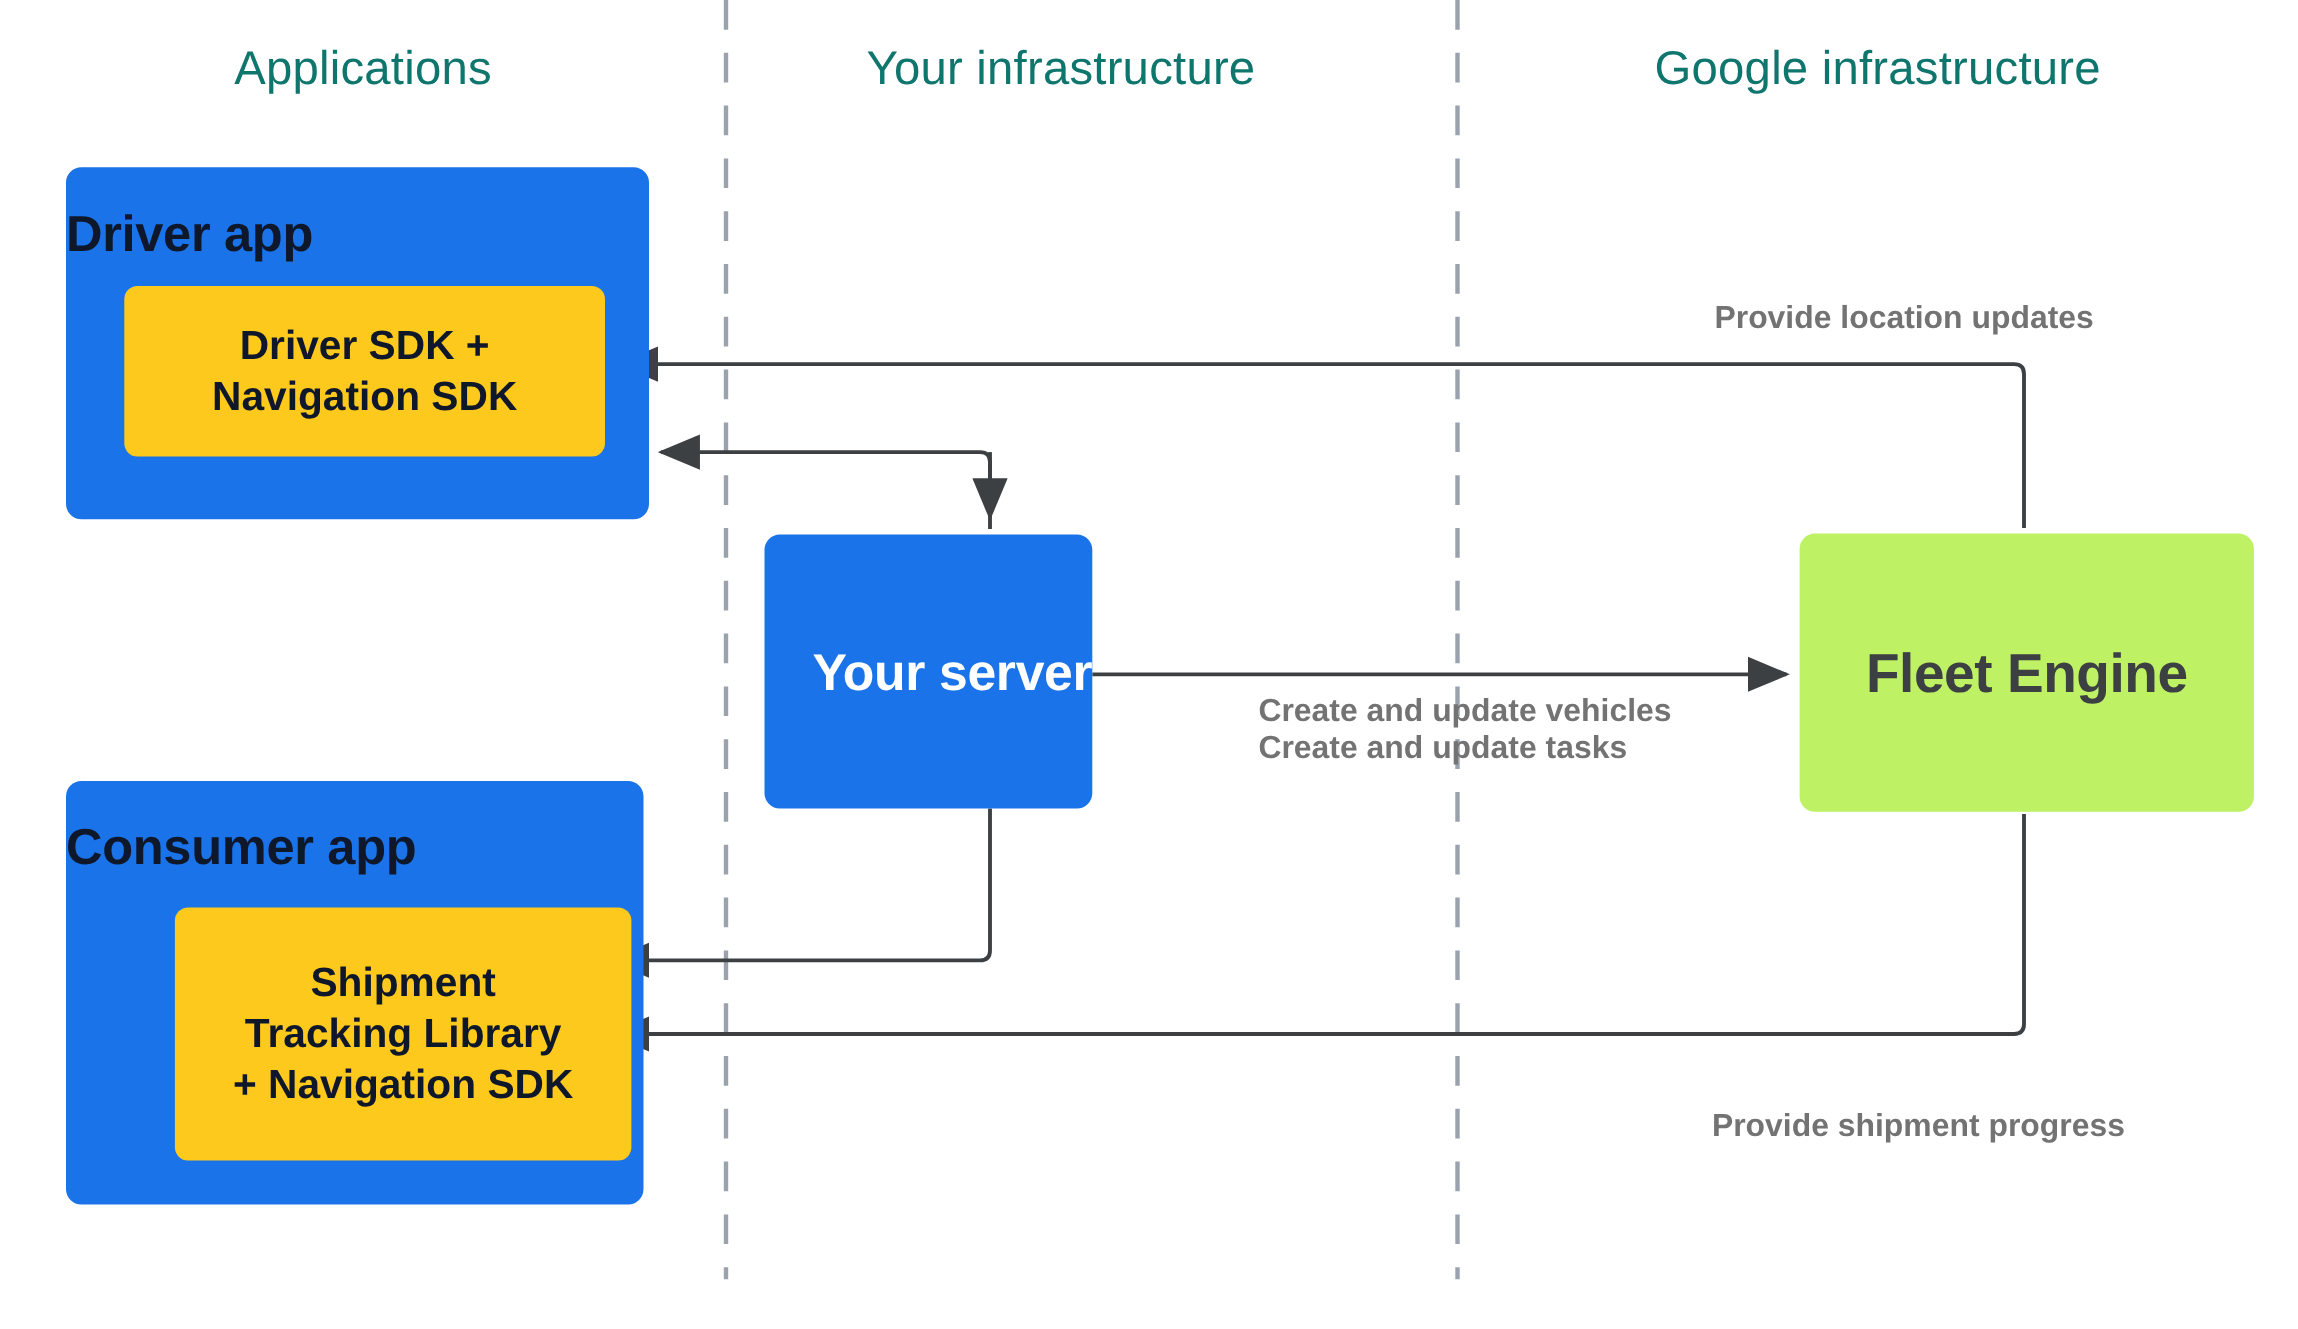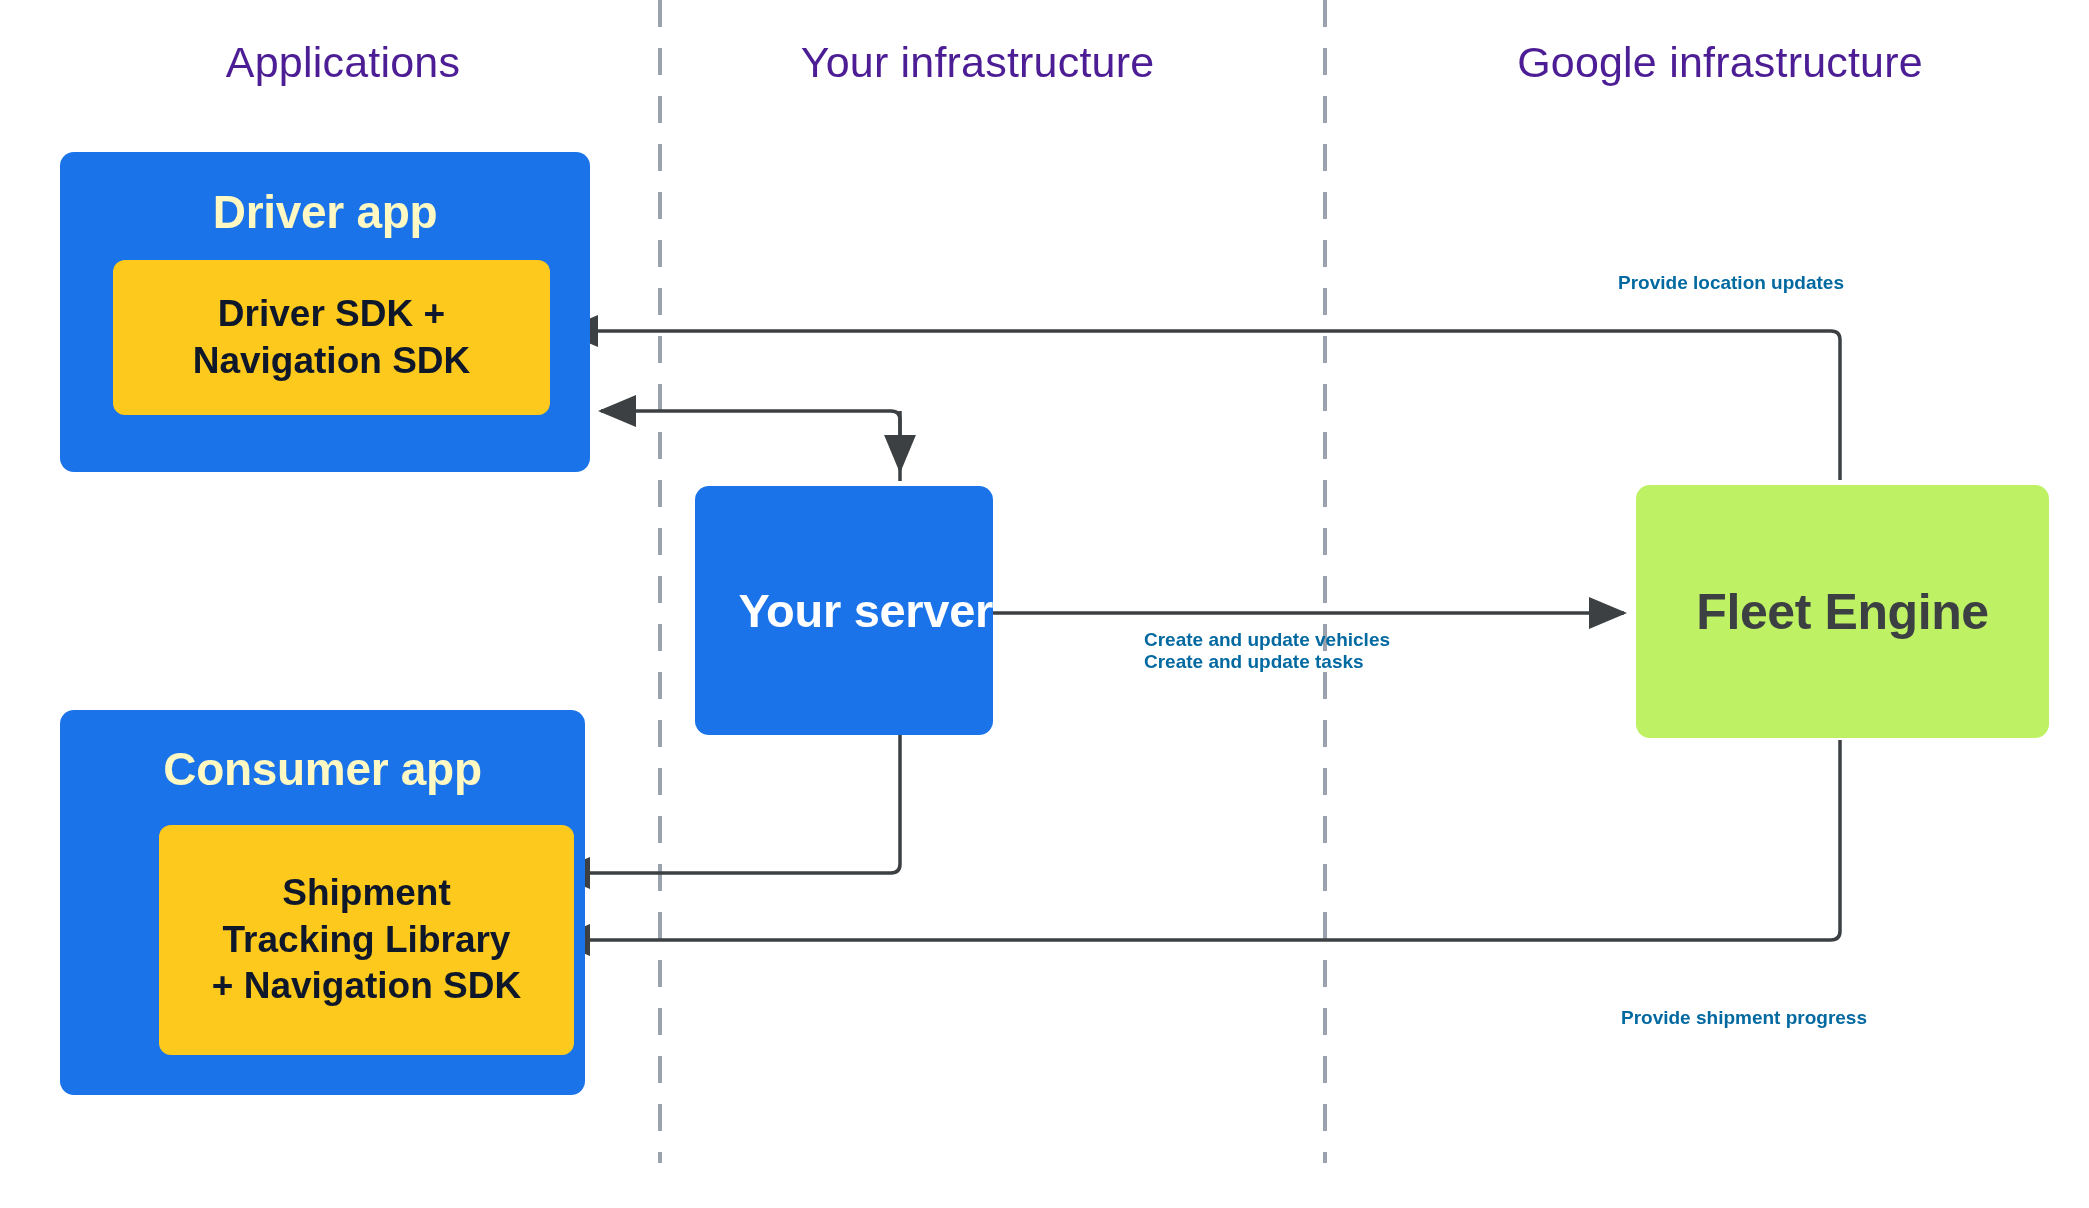--- a/index.html
+++ b/index.html
@@ -23,40 +23,38 @@
     top: 0;
     width: 2089px;
     height: 1208px;
     pointer-events: none;
   }
 
   .col-header {
     position: absolute;
     font-size: 43px;
     font-weight: 400;
-    color: #4c1d95;
+    color: #0f766e;
     letter-spacing: 0.2px;
     text-align: center;
     white-space: nowrap;
     font-family: "Liberation Sans", sans-serif;
-    padding-left: 13px;
   }
 
   .app-box {
     position: absolute;
     background: #1a73e8;
     border-radius: 14px;
     box-sizing: border-box;
   }
   .app-title {
     position: absolute;
     left: 0;
     width: 100%;
-    text-align: center;
-    color: #fef9c3;
+    color: #0f172a;
     font-weight: 700;
     font-size: 46px;
     letter-spacing: -0.3px;
     white-space: nowrap;
   }
   .sdk-box {
     position: absolute;
     background: #fdc91c;
     border-radius: 12px;
     display: flex;
@@ -100,23 +98,23 @@
   .engine-text {
     color: #3c4043;
     font-weight: 700;
     font-size: 50px;
     letter-spacing: -0.4px;
     white-space: nowrap;
   }
 
   .edge-label {
     position: absolute;
-    font-size: 19px;
+    font-size: 29px;
     font-weight: 700;
-    color: #0369a1;
+    color: #737373;
     white-space: nowrap;
     line-height: 1.18;
   }
   .edge-label.center {
     text-align: center;
     transform: translateX(-50%);
   }
 </style>
 </head>
 <body>

